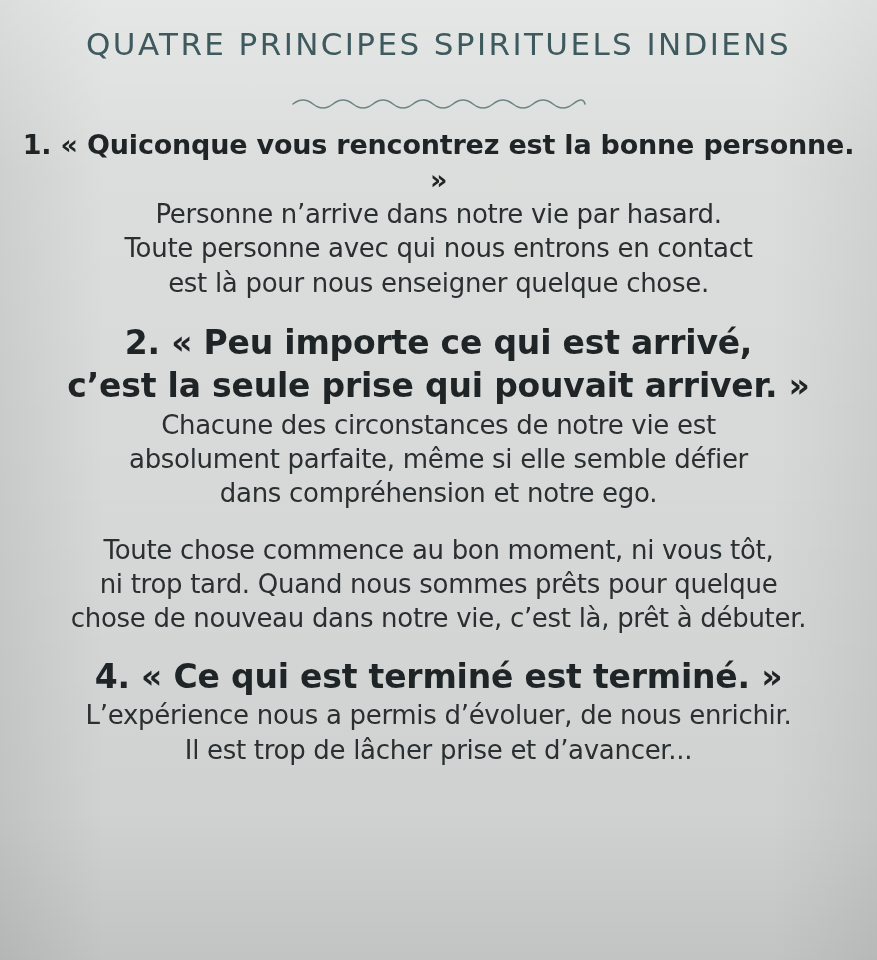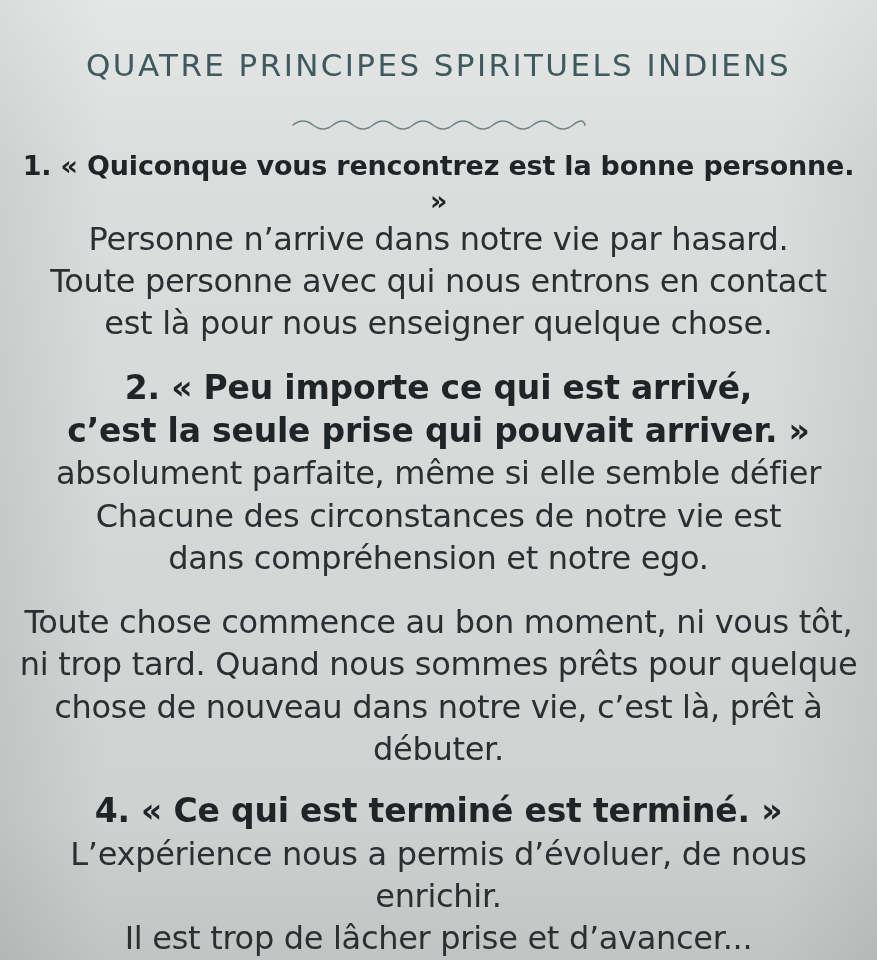--- a/index.html
+++ b/index.html
@@ -32,21 +32,21 @@
   .title {
     font-family: "DejaVu Sans", sans-serif;
     font-size: 31px;
     letter-spacing: 2.4px;
     color: #3e5a5e;
     text-align: center;
     width: 100%;
     white-space: nowrap;
     font-weight: 400;
     transform: scaleX(1.0);
-    margin-top: 29px;
+    margin-top: 8px;
   }
   .divider {
     margin-top: 12px;
     margin-bottom: 10px;
     height: 18px;
     width: 300px;
     color: #6d8487;
   }
   .divider svg { display:block; }
 
@@ -64,21 +64,21 @@
     font-family: "DejaVu Sans", sans-serif;
     font-weight: bold;
     font-size: 33px;
     line-height: 1.30;
     color: #1f2426;
     letter-spacing: -0.2px;
   }
   .p-body {
     font-family: "DejaVu Sans", sans-serif;
     font-weight: 400;
-    font-size: 32px;
+    font-size: 26px;
     line-height: 1.32;
     color: #2a2f31;
     letter-spacing: -0.3px;
   }
   .p-line { display: block; }
 
   
   #principle-1 { margin-top: 4px; }
   #principle-1 .p-heading { font-size: 27px; }
   #principle-2 { margin-top: 22px; }
@@ -108,22 +108,22 @@
         <span class="p-line">est là pour nous enseigner quelque chose.</span>
       </div>
     </section>
 
     <section class="principle" id="principle-2">
       <div class="p-heading">
         <span class="p-line">2. « Peu importe ce qui est arrivé,</span>
         <span class="p-line">c’est la seule prise qui pouvait arriver. »</span>
       </div>
       <div class="p-body">
+        <span class="p-line">Chacune des circonstances de notre vie est</span>
         <span class="p-line">absolument parfaite, même si elle semble défier</span>
-        <span class="p-line">Chacune des circonstances de notre vie est</span>
         <span class="p-line">dans compréhension et notre ego.</span>
       </div>
     </section>
 
     <section class="principle" id="principle-3">
       <div class="p-body">
         <span class="p-line">Toute chose commence au bon moment, ni vous tôt,</span>
         <span class="p-line">ni trop tard. Quand nous sommes prêts pour quelque</span>
         <span class="p-line">chose de nouveau dans notre vie, c’est là, prêt à débuter.</span>
       </div>

